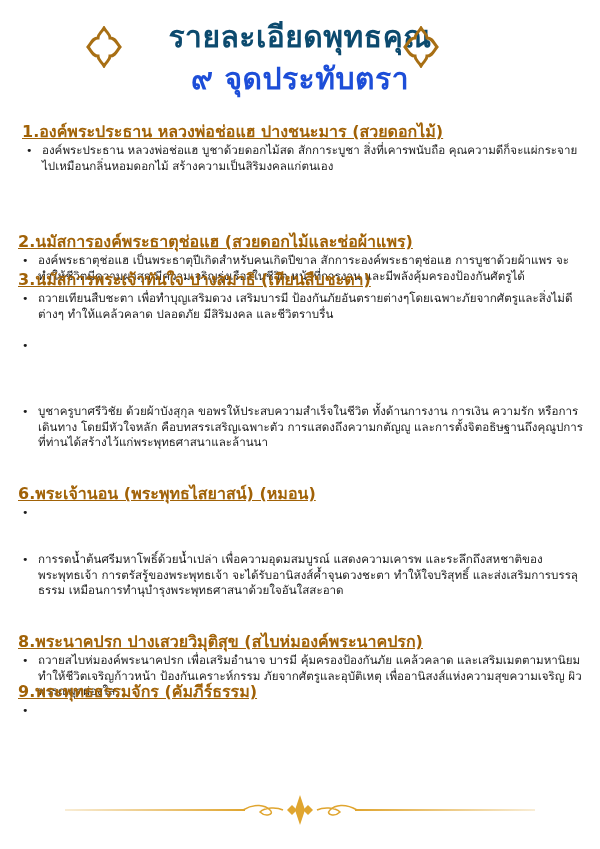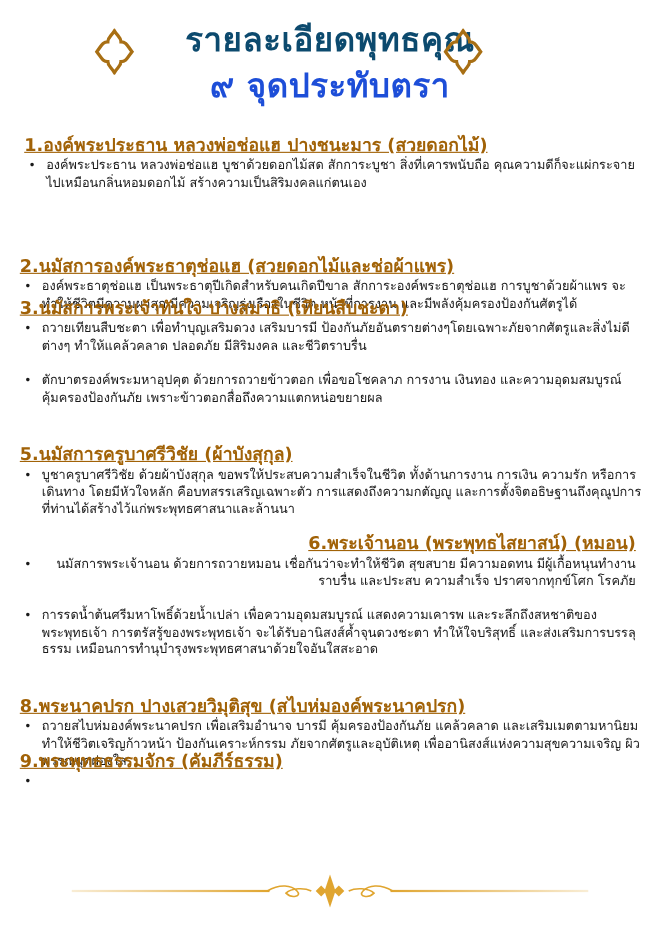--- a/index.html
+++ b/index.html
@@ -71,37 +71,34 @@
     <div class="section-title">3.นมัสการพระเจ้าทันใจ ปางสมาธิ (เทียนสืบชะตา)</div>
     <div class="item">
       <span class="bullet">•</span>
       <span>ถวายเทียนสืบชะตา เพื่อทำบุญเสริมดวง เสริมบารมี ป้องกันภัยอันตรายต่างๆโดยเฉพาะภัยจากศัตรูและสิ่งไม่ดีต่างๆ ทำให้แคล้วคลาด ปลอดภัย มีสิริมงคล และชีวิตราบรื่น</span>
     </div>
   </div>
 
   <div class="section" style="position:absolute; top:215px; left:0px; width:560px;">
     <div class="item">
       <span class="bullet">•</span>
-      <span>ตักบาตรองค์พระมหาอุปคุต ด้วยการถวายข้าวตอก เพื่อขอโชคลาภ  การงาน เงินทอง และความอุดมสมบูรณ์ คุ้มครองป้องกันภัย เพราะข้าวตอกสื่อถึงความแตกหน่อขยายผล</span>
     </div>
   </div>
 
   <div class="section" style="position:absolute; top:281px; left:0px; width:565px;">
-    <div class="section-title">5.นมัสการครูบาศรีวิชัย (ผ้าบังสุกุล)</div>
     <div class="item">
       <span class="bullet">•</span>
       <span>บูชาครูบาศรีวิชัย ด้วยผ้าบังสุกุล ขอพรให้ประสบความสำเร็จในชีวิต ทั้งด้านการงาน การเงิน ความรัก หรือการเดินทาง โดยมีหัวใจหลัก คือบทสรรเสริญเฉพาะตัว การแสดงถึงความกตัญญู และการตั้งจิตอธิษฐานถึงคุณูปการที่ท่านได้สร้างไว้แก่พระพุทธศาสนาและล้านนา</span>
     </div>
   </div>
 
-  <div class="section" style="position:absolute; top:362px; left:0px; width:560px;text-align:right;">
+  <div class="section" style="position:absolute; top:362px; left:0px; width:560px;">
     <div class="section-title">6.พระเจ้านอน (พระพุทธไสยาสน์) (หมอน)</div>
     <div class="item">
       <span class="bullet">•</span>
-      <span>นมัสการพระเจ้านอน ด้วยการถวายหมอน เชื่อกันว่าจะทำให้ชีวิต  สุขสบาย มีความอดทน มีผู้เกื้อหนุนทำงานราบรื่น และประสบ  ความสำเร็จ ปราศจากทุกข์โศก โรคภัย</span>
     </div>
   </div>
 
   <div class="section" style="position:absolute; top:429px; left:0px; width:560px;">
     <div class="item">
       <span class="bullet">•</span>
       <span>การรดน้ำต้นศรีมหาโพธิ์ด้วยน้ำเปล่า เพื่อความอุดมสมบูรณ์  แสดงความเคารพ และระลึกถึงสหชาติของพระพุทธเจ้า การตรัสรู้ของพระพุทธเจ้า จะได้รับอานิสงส์ค้ำจุนดวงชะตา ทำให้ใจบริสุทธิ์ และส่งเสริมการบรรลุธรรม เหมือนการทำนุบำรุงพระพุทธศาสนาด้วยใจอันใสสะอาด</span>
     </div>
   </div>
 

